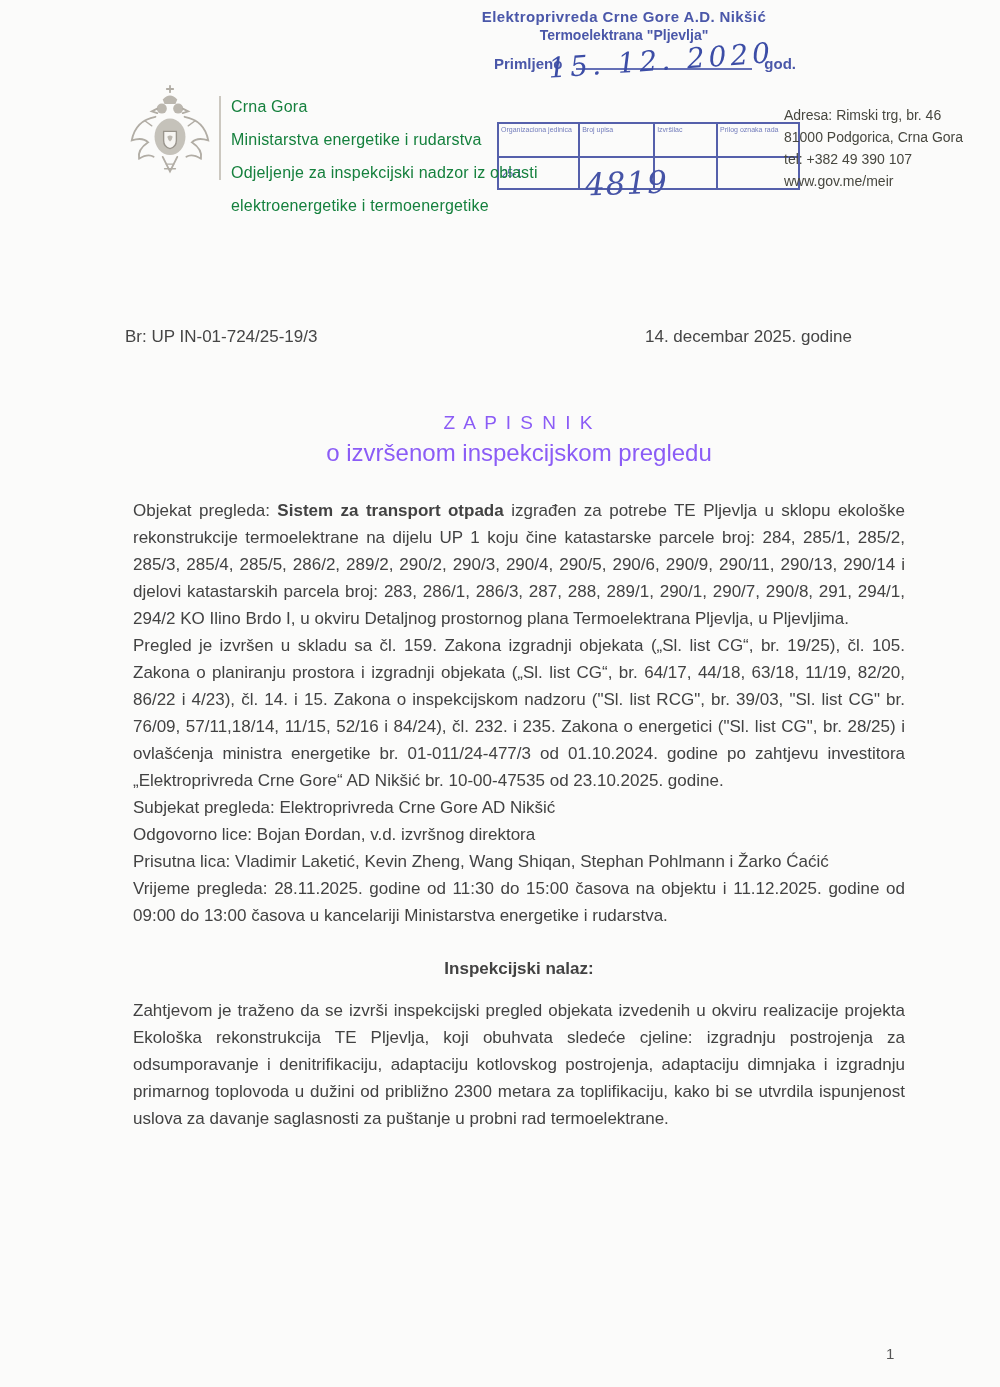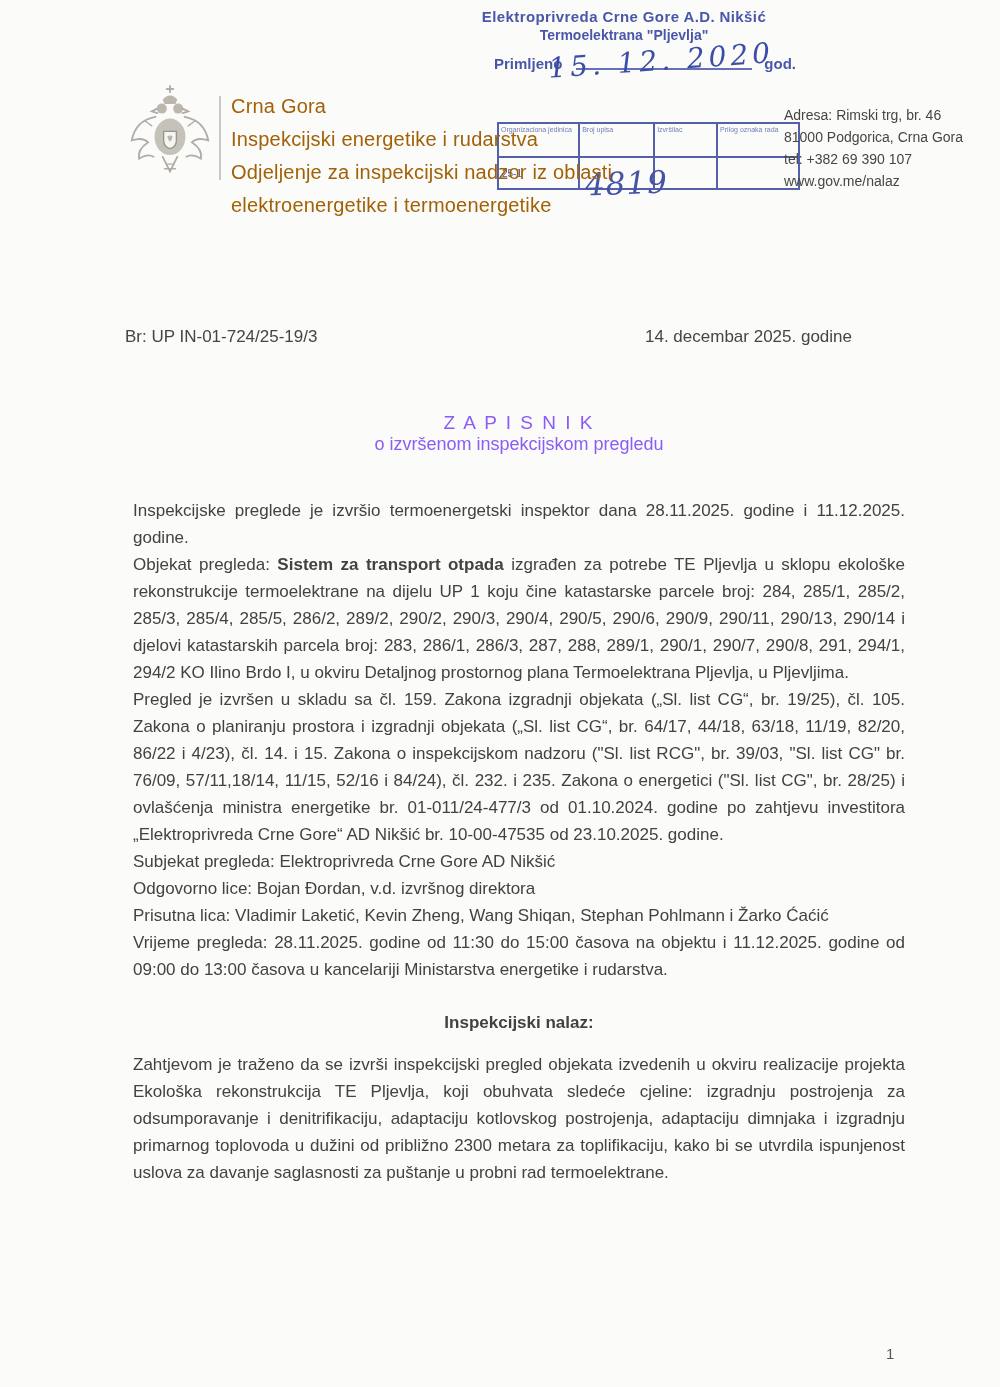--- a/index.html
+++ b/index.html
@@ -33,29 +33,29 @@
   .c1{width:76px;} .c2{width:72px;} .c3{width:58px;} .c4{width:79px;}
   .hand-num{
     position:absolute;display:block;margin-top:-8px;margin-left:2px;
     font-family:"DejaVu Serif", serif;font-style:italic;font-size:31px;
     color:#4553a6;transform:rotate(-2deg);letter-spacing:1px;
   }
   .cell-rel{position:relative;}
   
   .coat{position:absolute;left:124px;top:84px;}
   .lh-divider{position:absolute;left:219px;top:96px;width:2px;height:84px;background:#ccc8c0;}
-  .ministry{position:absolute;left:231px;top:90px;font-size:20px;line-height:33px;color:#a16207;letter-spacing:.2px;}
+  .ministry{position:absolute;left:231px;top:90px;font-size:16px;line-height:33px;color:#15803d;letter-spacing:.2px;}
   .contact{position:absolute;right:37px;top:104px;text-align:left;font-size:14px;line-height:22px;color:#47473f;}
   
   .meta{position:absolute;left:125px;top:327px;width:780px;font-size:17px;color:#454545;}
   .meta-date{position:absolute;left:520px;top:0;}
   
   .title{position:absolute;left:133px;top:412px;width:772px;text-align:center;color:#8b5cf6;}
   .title-main{font-size:19px;letter-spacing:2px;}
-  .title-sub{font-size:18px;}
+  .title-sub{font-size:24px;margin-top:5px;}
   
   .body{position:absolute;left:133px;top:497px;width:772px;font-size:17px;line-height:27px;text-align:justify;color:#424242;}
   .body p{margin:0;}
   .nalaz{font-weight:700;margin-top:26px !important;margin-bottom:15px !important;text-align:center;}
   
   .page-num{position:absolute;left:886px;top:1345px;font-size:15px;color:#565656;}
 </style>
 </head>
 <body>
 
@@ -106,44 +106,43 @@
         <path d="M42 80 L50 96 L58 80"></path>
         <path d="M46 88 h8 M44 93 h12" stroke-width="1.5"></path>
         <path d="M30 46 l-8 -6 M70 46 l8 -6" stroke-width="1.5"></path>
       </g>
     </svg>
   </div>
   <div class="lh-divider"></div>
 
   <div class="ministry">
     <div>Crna Gora</div>
-    <div>Inspekcijski energetike i rudarstva</div>
+    <div>Ministarstva energetike i rudarstva</div>
     <div>Odjeljenje za inspekcijski nadzor iz oblasti</div>
     <div>elektroenergetike i termoenergetike</div>
   </div>
 
   <div class="contact">
     <div>Adresa: Rimski trg, br. 46</div>
     <div>81000 Podgorica, Crna Gora</div>
-    <div>tel: +382 69 390 107</div>
-    <div>www.gov.me/nalaz</div>
+    <div>tel: +382 49 390 107</div>
+    <div>www.gov.me/meir</div>
   </div>
 
   <div class="meta">
     <span>Br: UP IN-01-724/25-19/3</span>
     <span class="meta-date">14. decembar 2025. godine</span>
   </div>
 
   <div class="title">
     <div class="title-main">Z A P I S N I K</div>
     <div class="title-sub">o izvršenom inspekcijskom pregledu</div>
   </div>
 
   <div class="body">
-    <p>Inspekcijske preglede je izvršio termoenergetski inspektor dana 28.11.2025. godine i 11.12.2025. godine.</p>
     <p><span>Objekat pregleda: </span><b>Sistem za transport otpada</b><span> izgrađen za potrebe TE Pljevlja u sklopu ekološke rekonstrukcije termoelektrane na dijelu UP 1 koju čine katastarske parcele broj: 284, 285/1, 285/2, 285/3, 285/4, 285/5, 286/2, 289/2, 290/2, 290/3, 290/4, 290/5, 290/6, 290/9, 290/11, 290/13, 290/14 i djelovi katastarskih parcela broj: 283, 286/1, 286/3, 287, 288, 289/1, 290/1, 290/7, 290/8, 291, 294/1, 294/2 KO Ilino Brdo I, u okviru Detaljnog prostornog plana Termoelektrana Pljevlja, u Pljevljima.</span></p>
     <p>Pregled je izvršen u skladu sa čl. 159. Zakona izgradnji objekata („Sl. list CG“, br. 19/25), čl. 105. Zakona o planiranju prostora i izgradnji objekata („Sl. list CG“, br. 64/17, 44/18, 63/18, 11/19, 82/20, 86/22 i 4/23), čl. 14. i 15. Zakona o inspekcijskom nadzoru ("Sl. list RCG", br. 39/03, "Sl. list CG" br. 76/09, 57/11,18/14, 11/15, 52/16 i 84/24), čl. 232. i 235. Zakona o energetici ("Sl. list CG", br. 28/25) i ovlašćenja ministra energetike br. 01-011/24-477/3 od 01.10.2024. godine po zahtjevu investitora „Elektroprivreda Crne Gore“ AD Nikšić br. 10-00-47535 od 23.10.2025. godine.</p>
     <p>Subjekat pregleda: Elektroprivreda Crne Gore AD Nikšić</p>
     <p>Odgovorno lice: Bojan Đordan, v.d. izvršnog direktora</p>
     <p>Prisutna lica: Vladimir Laketić, Kevin Zheng, Wang Shiqan, Stephan Pohlmann i Žarko Ćaćić</p>
     <p>Vrijeme pregleda: 28.11.2025. godine od 11:30 do 15:00 časova na objektu i 11.12.2025. godine od 09:00 do 13:00 časova u kancelariji Ministarstva energetike i rudarstva.</p>
     <p class="nalaz">Inspekcijski nalaz:</p>
     <p>Zahtjevom je traženo da se izvrši inspekcijski pregled objekata izvedenih u okviru realizacije projekta Ekološka rekonstrukcija TE Pljevlja, koji obuhvata sledeće cjeline: izgradnju postrojenja za odsumporavanje i denitrifikaciju, adaptaciju kotlovskog postrojenja, adaptaciju dimnjaka i izgradnju primarnog toplovoda u dužini od približno 2300 metara za toplifikaciju, kako bi se utvrdila ispunjenost uslova za davanje saglasnosti za puštanje u probni rad termoelektrane.</p>
   </div>
 

